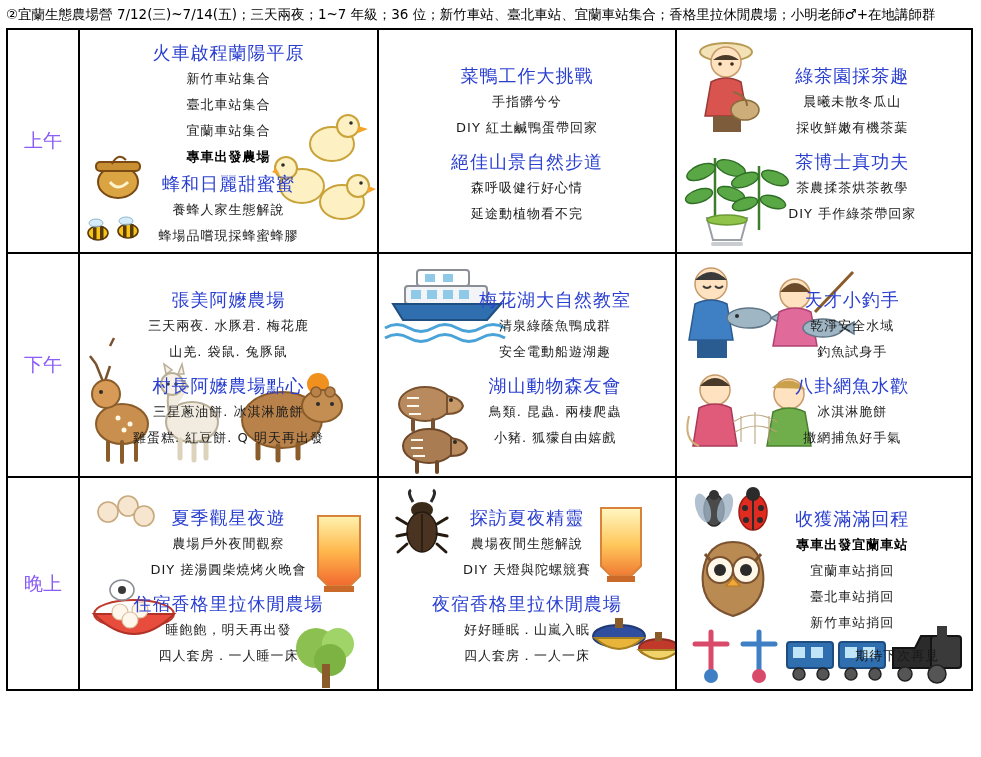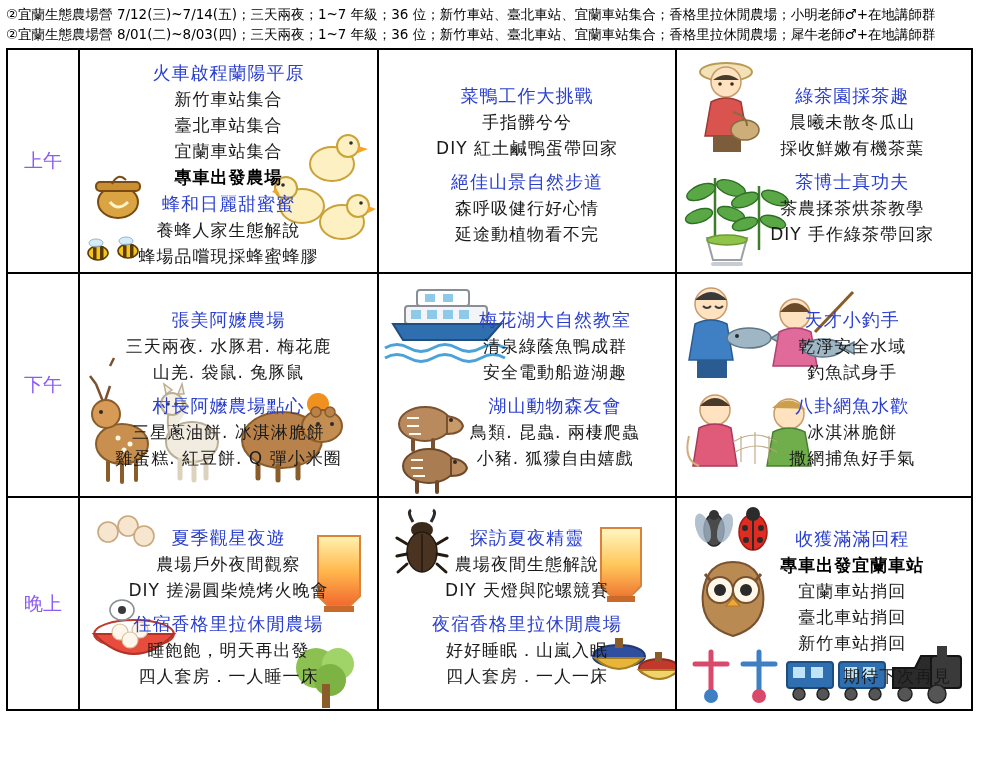--- a/index.html
+++ b/index.html
@@ -42,41 +42,40 @@
   .cell{position:relative;overflow:hidden;}
   .am{height:222px;}
   .pm{height:222px;}
   .ev{height:211px;}
 
   .blk{text-align:center;position:relative;z-index:3;}
   .ttl{
     font-size:18px;font-weight:normal;color:#2a3fd0;line-height:27px;
     letter-spacing:1px;
   }
-  .ln{font-size:17px;color:#1a1a1a;line-height:26px;letter-spacing:1px;}
+  .ln{font-size:13px;color:#1a1a1a;line-height:26px;letter-spacing:1px;}
   .ln.red{color:#000000;font-weight:bold;}
   .gap{height:7px;}
 
   .pad{padding:6px 4px 0 4px;}
   .pad-r{padding:6px 4px 0 60px;}  
 
   
   .art{position:absolute;z-index:1;pointer-events:none;}
 
   
   svg{display:block;overflow:visible;}
 </style>
 </head>
 <body>
 
 <div class="page">
 
   <div class="notes">
     <div class="note">②宜蘭生態農場營 7/12(三)~7/14(五)；三天兩夜；1~7 年級；36 位；新竹車站、臺北車站、宜蘭車站集合；香格里拉休閒農場；小明老師♂+在地講師群</div>
-    <div class="note">②宜蘭生態農場營 8/01(二)~8/03(四)；三天兩夜；1~7 年級；36 位；新竹車站、臺北車站、宜蘭車站集合；香格里拉休閒農場；犀牛老師♂+在地講師群</div>
   </div>
 
   <table class="tbl">
     <colgroup>
       <col style="width:72px">
         <col style="width:298px">
         <col style="width:298px">
         <col style="width:295px">
     </colgroup>
     <tbody>
@@ -280,21 +279,21 @@
         <div class="pad">
           <div class="blk">
             <div class="ttl">張美阿嬤農場</div>
             <div class="ln">三天兩夜. 水豚君. 梅花鹿</div>
             <div class="ln">山羌. 袋鼠. 兔豚鼠</div>
           </div>
           <div class="gap"></div>
           <div class="blk">
             <div class="ttl">村長阿嬤農場點心</div>
             <div class="ln">三星蔥油餅. 冰淇淋脆餅</div>
-            <div class="ln">雞蛋糕. 紅豆餅. Q 彈小米圈</div>
+            <div class="ln">雞蛋糕. 紅豆餅. Q 明天再出發</div>
           </div>
         </div>
       </td>
 
       <td class="cell pm">
         <div class="art" style="left:4px;top:8px;">
           <svg width="126" height="86" viewBox="0 0 126 86">
             <rect x="34" y="8" width="52" height="16" rx="3" fill="#ffffff" stroke="#8a8f96" stroke-width="2"></rect>
             <rect x="22" y="24" width="82" height="18" rx="3" fill="#f2f4f7" stroke="#8a8f96" stroke-width="2"></rect>
             <g fill="#8fc9e8">

